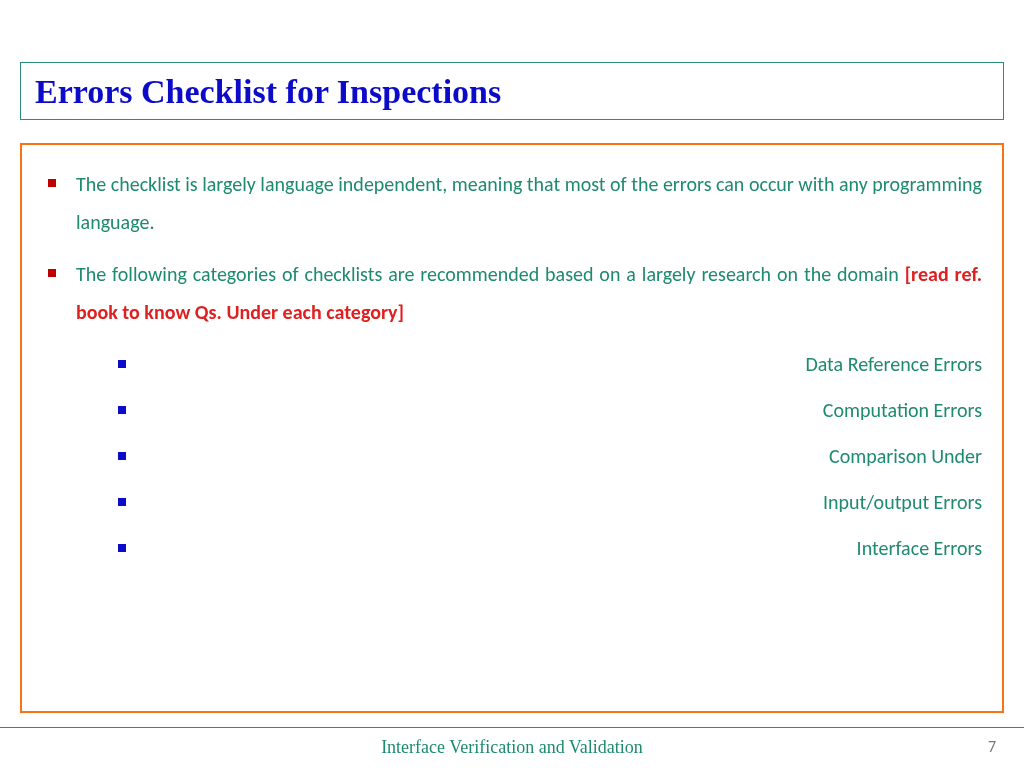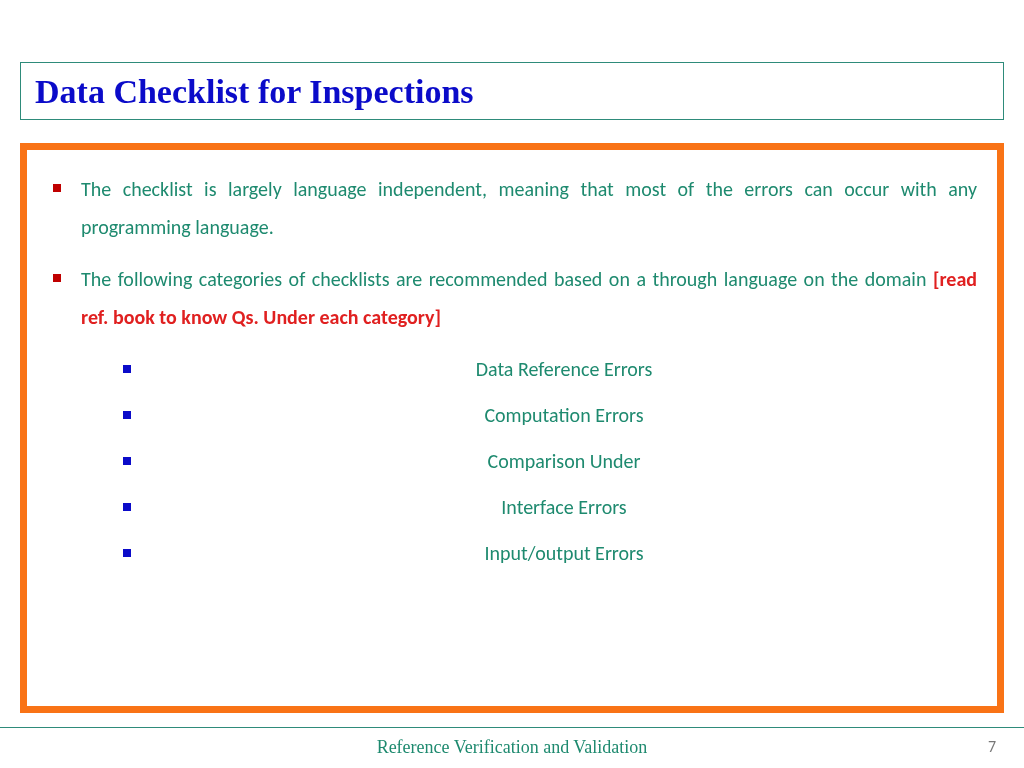--- a/index.html
+++ b/index.html
@@ -24,21 +24,21 @@
     font-size: 34px;
     font-weight: bold;
     color: #0b0bc9;
   }
   .body-box {
     position: absolute;
     left: 20px;
     right: 20px;
     top: 143px;
     bottom: 55px;
-    border: 7px solid #f97316;
+    border: 2px solid #f97316;
     padding: 20px 20px 10px 20px;
     color: #1e8a6f;
   }
   ul.outer {
     list-style: none;
     padding: 0;
   }
   ul.outer > li {
     position: relative;
     padding-left: 34px;
@@ -64,21 +64,21 @@
     list-style: none;
     padding: 0;
     margin-top: 10px;
     margin-left: 38px;
   }
   ul.inner > li {
     position: relative;
     padding-left: 32px;
     font-size: 20px;
     line-height: 2.3;
-    text-align: center;
+    text-align: right;
   }
   ul.inner > li::before {
     content: "";
     position: absolute;
     left: 4px;
     top: 19px;
     width: 8px;
     height: 8px;
     background: #0b0bc9;
   }
@@ -106,34 +106,34 @@
     right: 28px;
     font-size: 16px;
     color: #777;
     font-family: Calibri, Arial, sans-serif;
   }
 </style>
 </head>
 <body>
 
 <div class="title-box">
-  <h1>Data Checklist for Inspections</h1>
+  <h1>Errors Checklist for Inspections</h1>
 </div>
 
 <div class="body-box">
   <ul class="outer">
     <li>The checklist is  largely language independent, meaning that most of the errors can occur with any programming language.</li>
     <li>
-      <span>The following categories of checklists are recommended based on a through language on the domain </span><span class="ref-note">[read ref. book to know Qs. Under each category]</span>
+      <span>The following categories of checklists are recommended based on a largely research on the domain </span><span class="ref-note">[read ref. book to know Qs. Under each category]</span>
       <ul class="inner">
         <li>Data Reference Errors</li>
         <li>Computation Errors</li>
         <li>Comparison Under</li>
+        <li>Input/output Errors</li>
         <li>Interface Errors</li>
-        <li>Input/output Errors</li>
       </ul>
     </li>
   </ul>
 </div>
 
 <div class="footer-line"></div>
-<div class="footer-text">Reference Verification and Validation</div>
+<div class="footer-text">Interface Verification and Validation</div>
 <div class="page-num">7</div>
 
 </body></html>

